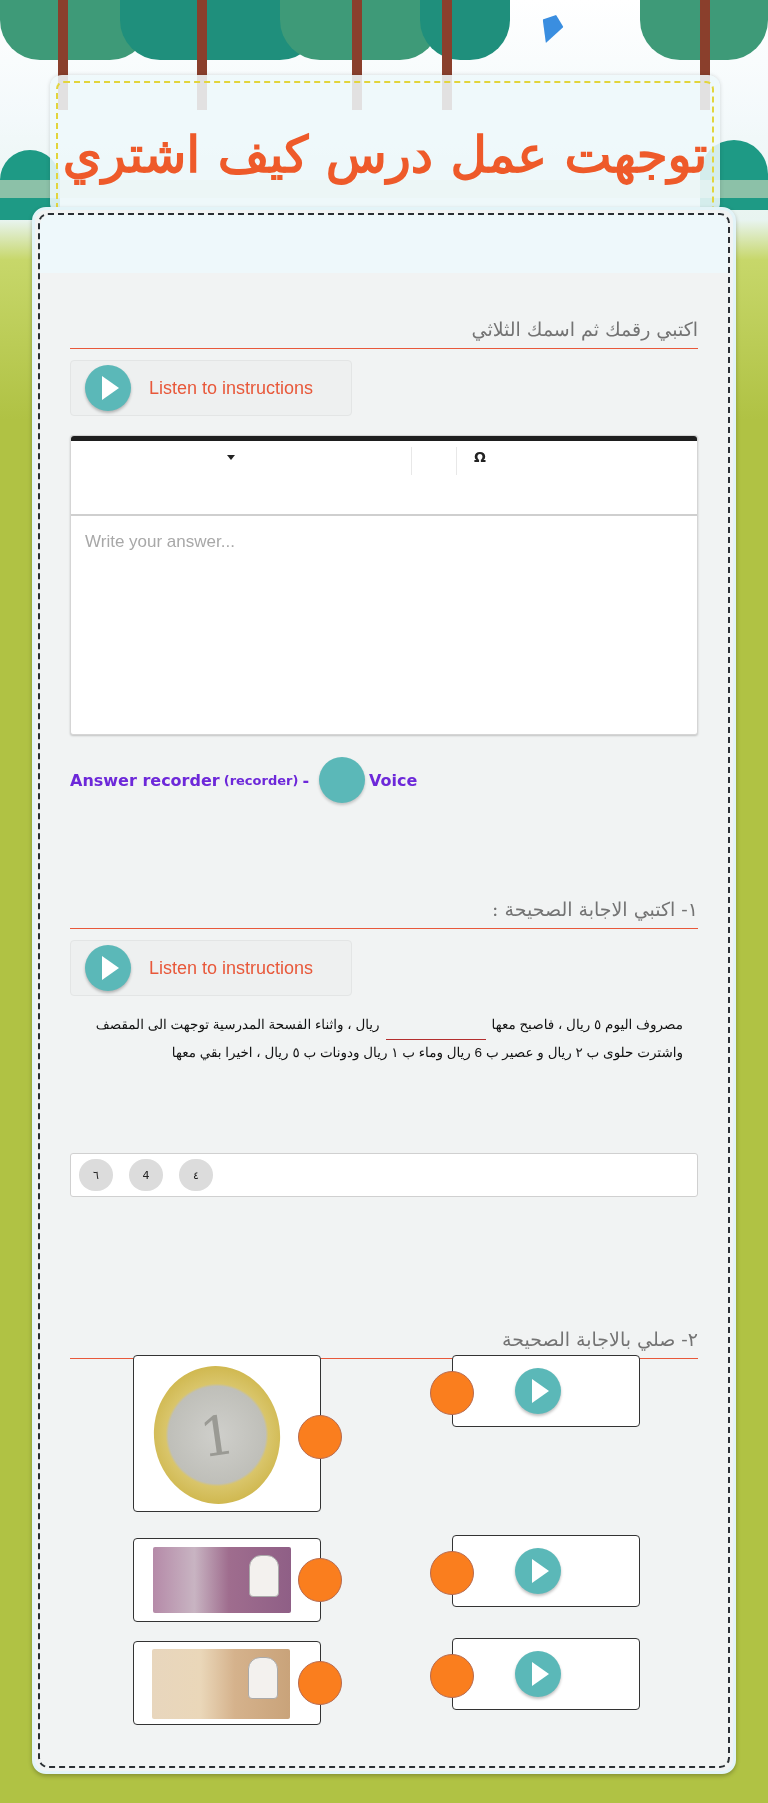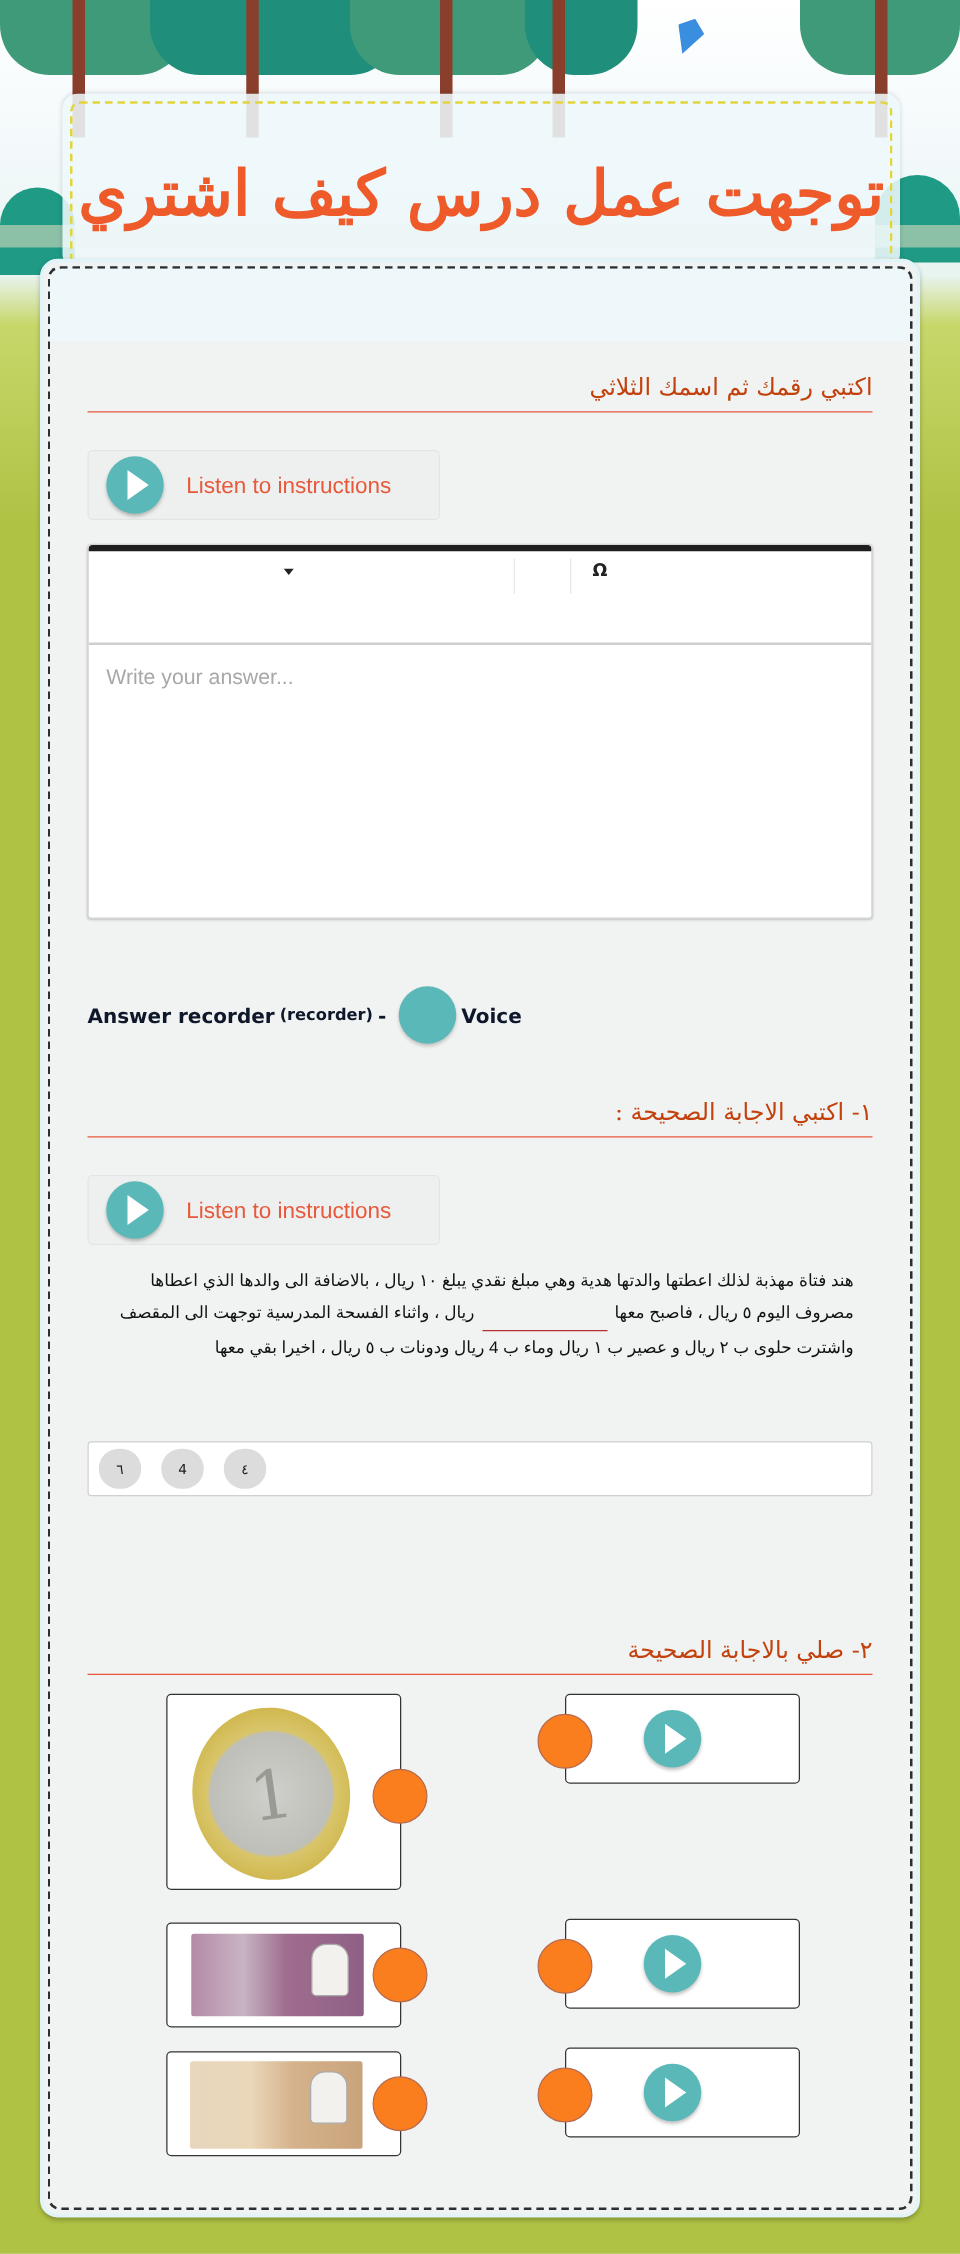--- a/index.html
+++ b/index.html
@@ -68,22 +68,22 @@
       border: 2px dashed #2a2f33; border-radius: 10px;
     }
     .main-top-band {
       position: absolute; left: 0; top: 0; right: 0; height: 58px;
       background: #eef8fb; border-radius: 10px 10px 0 0;
     }
     .content { position: absolute; left: 30px; right: 30px; top: 0; }
     
     .section-heading {
       position: absolute; right: 0; left: 0; direction: rtl; text-align: right;
-      font-family: "DejaVu Serif", serif; font-size: 19px; color: #c2410c;
-      padding-bottom: 8px; border-bottom: 1px solid #e8583a;
+      font-family: "DejaVu Serif", serif; font-size: 19px; color: #737373;
+      padding-bottom: 8px; border-bottom: 1px solid #e8583a; margin-top: 20px;
     }
     
     .listen-btn {
       position: absolute; left: 0; width: 282px; height: 56px;
       background: #eef0f0; border: 1px solid #e3e5e5; border-radius: 4px;
       display: flex; align-items: center; cursor: pointer;
     }
     .play-circle {
       width: 46px; height: 46px; border-radius: 50%; background: #5bb8b8;
       display: flex; align-items: center; justify-content: center;
@@ -119,22 +119,22 @@
       font-size: 14px; font-weight: bold; color: #222; cursor: pointer;
     }
     .editor-textarea {
       position: absolute; left: 0; right: 0; top: 80px; bottom: 0;
       border: none; outline: none; resize: none; padding: 16px 14px;
       font-family: "Liberation Sans", sans-serif; font-size: 17px; color: #333; background: transparent;
     }
     .editor-textarea::placeholder { color: #a8a8a8; }
     
     .recorder {
-      position: absolute; left: 0; top: 572px; height: 50px; display: flex; align-items: center;
-      font-family: "DejaVu Sans", sans-serif; color: #0f172a;
+      position: absolute; left: 0; top: 540px; height: 50px; display: flex; align-items: center;
+      font-family: "DejaVu Sans", sans-serif; color: #6d28d9;
     }
     .recorder .rec-main { font-size: 16px; font-weight: bold; }
     .recorder .rec-opt { font-size: 13px; font-weight: bold; margin-left: 4px; }
     .recorder .rec-dash { font-size: 16px; font-weight: bold; margin-left: 4px; }
     .rec-btn {
       width: 46px; height: 46px; border-radius: 50%; background: #5bb8b8; margin-left: 10px;
       box-shadow: 0 2px 3px rgba(0,0,0,0.2); cursor: pointer;
     }
     .recorder .rec-voice { font-size: 16px; font-weight: bold; margin-left: 4px; }
     
@@ -253,25 +253,24 @@
       <div class="section-heading" style="top:663px;">١- اكتبي الاجابة الصحيحة :</div>
 
       <div class="listen-btn" style="top:725px;">
         <div class="play-circle">
             <div class="tri"></div>
           </div>
         <span class="listen-label">Listen to instructions</span>
       </div>
 
       <div class="story" style="top:797px;">
-        <div>هند فتاة مهذبة لذلك اعطتها والدتها هدية وهي مبلغ نقدي يبلغ ١٠ ريال ، بالاضافة الى والدها الذي اعطاها</div>
         <div>
           <span>مصروف اليوم ٥ ريال ، فاصبح معها</span><input class="blank" style=""><span>ريال ، واثناء الفسحة المدرسية توجهت الى المقصف</span>
         </div>
-        <div>واشترت حلوى ب ٢ ريال و عصير ب ١ ريال وماء ب 4 ريال ودونات ب ٥ ريال ، اخيرا بقي معها</div>
+        <div>واشترت حلوى ب ٢ ريال و عصير ب 6 ريال وماء ب ١ ريال ودونات ب ٥ ريال ، اخيرا بقي معها</div>
       </div>
 
       <div class="word-bank" style="top:938px;">
         <div class="chip">٦</div>
         <div class="chip">4</div>
         <div class="chip">٤</div>
       </div>
 
       <div class="section-heading" style="top:1093px;">٢- صلي بالاجابة الصحيحة</div>
 

